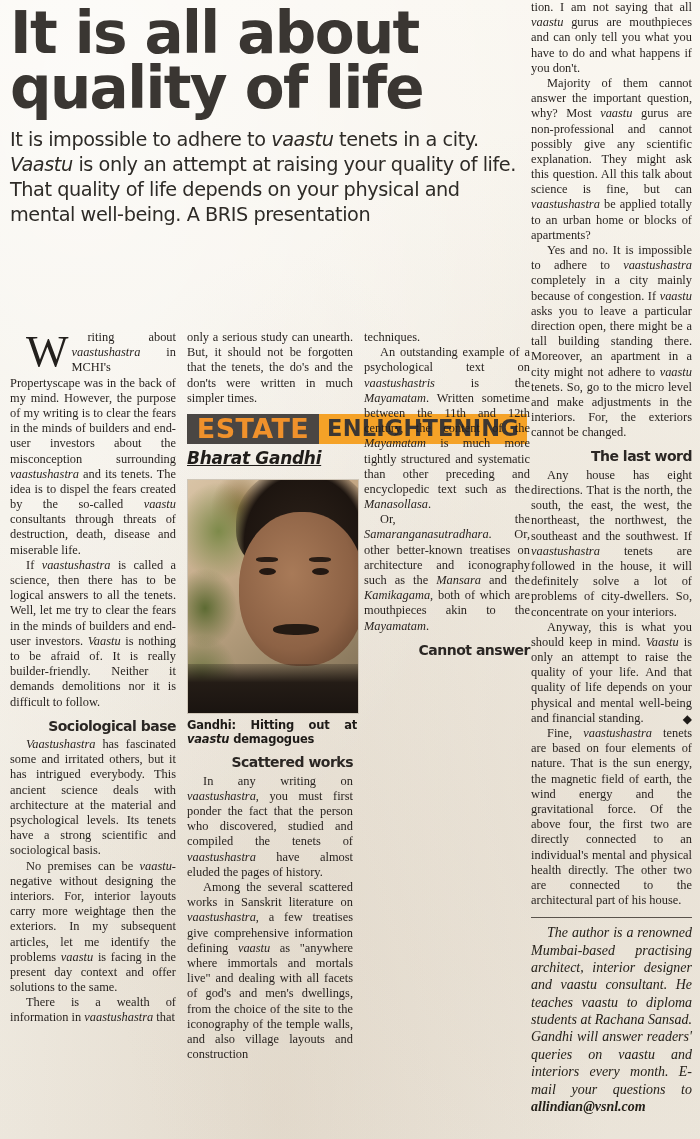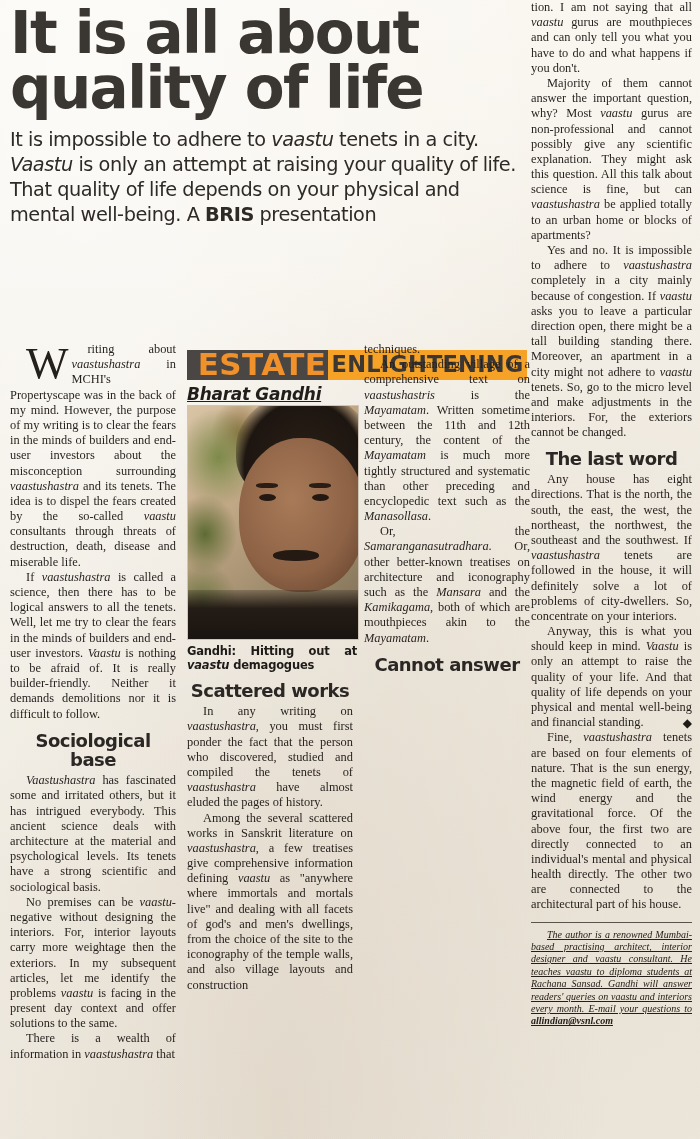--- a/index.html
+++ b/index.html
@@ -50,32 +50,32 @@
   }
   .standfirst {
     font-family: "DejaVu Sans", sans-serif;
     font-size: 19.3px;
     line-height: 1.30;
     letter-spacing: -0.45px;
     color: #2e2b27;
     margin: 12px 0 0 0;
   }
   .standfirst i { font-style: italic; }
-  .standfirst b { font-weight: bold; }
+  .standfirst b { font-weight: normal; }
 
   
   .cols {
     position: absolute;
     left: 10px;
     top: 330px;
     width: 682px;
   }
   .col {
     position: absolute;
-    top: 12px;
+    top: 0;
     font-size: 12.4px;
     line-height: 1.225;
     color: #241f1c;
     text-align: justify;
     -moz-hyphens: none;
   }
   .c1 { left: 0px;   width: 166px; }
   .c2 { left = 0; }
   .c2 { left: 177px; width: 166px; }
   .c3 { left: 354px; width: 166px; }
@@ -96,26 +96,26 @@
     line-height: 0.80;
     font-weight: normal;
     padding: 3px 3px 0 0;
     color: #23201d;
   }
   .dropcap { text-indent: 0; }
 
   .subhead {
     font-family: "DejaVu Sans", sans-serif;
     font-weight: bold;
-    font-size: 18px;
+    font-size: 14px;
     letter-spacing: -0.5px;
     color: #2b2724;
     margin: 9px 0 3px 0;
     line-height: 1.1;
-    text-align: center;
+    text-align: right;
   }
 
   
   .banner-wrap {
     margin: 8px 0 0 0;
     width: 340px;
   }
   .banner {
     display: flex;
     height: 30px;
@@ -124,23 +124,22 @@
   }
   .banner-left {
     background: #4a4643;
     color: #f0912b;
     flex: 0 0 132px;
     display: flex;
     align-items: center;
     justify-content: center;
     font-family: "DejaVu Sans", sans-serif;
     font-weight: bold;
-    font-size: 31px;
+    font-size: 27px;
     letter-spacing: 0.4px;
-    padding-left: 9px;
   }
   .banner-right {
     background: #f5a227;
     color: #3c3733;
     flex: 1 1 auto;
     display: flex;
     align-items: center;
     justify-content: center;
     font-family: "DejaVu Sans", sans-serif;
     font-weight: bold;
@@ -154,21 +153,21 @@
     font-style: italic;
     font-size: 17px;
     color: #201d1a;
     text-decoration: underline;
     margin: 4px 0 0 0;
     letter-spacing: -0.3px;
   }
 
   
   .photo-block {
-    margin-top: 0;
+    margin-top: 10px;
     width: 170px;
   }
   .photo {
     position: relative;
     width: 170px;
     height: 233px;
     overflow: hidden;
     background: #6a5a4a;
     border: 1px solid #cfc6b8;
   }
@@ -242,27 +241,26 @@
     letter-spacing: -0.2px;
   }
   .caption i { font-style: italic; }
 
   
   .bio-rule {
     border-top: 1px solid #5a534c;
     margin: 9px 0 6px 0;
   }
   .bio {
-    font-size: 10px;
+    font-size: 14px;
     line-height: 1.24;
     font-style: italic;
     color: #242019;
     text-align: justify;
     text-indent: 16px;
-    text-decoration: underline;
   }
   .bio b { font-style: italic; font-weight: bold; }
   .endmark {
     display: inline-block;
     float: right;
     font-size: 12px;
     color: #1d1a17;
     line-height: 1;
     margin-top: 2px;
   }
@@ -288,20 +286,21 @@
       <div class="col c1">
         <p class="dropcap"><span>W</span><span>riting about </span><i>vaastushastra</i><span> in MCHI's Propertyscape was in the back of my mind. However, the purpose of my writing is to clear the fears in the minds of builders and end-user investors about the misconception surrounding </span><i>vaastushastra</i><span> and its tenets. The idea is to dispel the fears created by the so-called </span><i>vaastu</i><span> consultants through threats of destruction, death, disease and miserable life.</span></p>
         <p><span>If </span><i>vaastushastra</i><span> is called a science, then there has to be logical answers to all the tenets. Well, let me try to clear the fears in the minds of builders and end-user investors. </span><i>Vaastu</i><span> is nothing to be afraid of. It is really builder-friendly. Neither it demands demolitions nor it is difficult to follow.</span></p>
         <h2 class="subhead">Sociological base</h2>
         <p><i>Vaastushastra</i><span> has fascinated some and irritated others, but it has intrigued everybody. This ancient science deals with architecture at the material and psychological levels. Its tenets have a strong scientific and sociological basis.</span></p>
         <p><span>No premises can be </span><i>vaastu</i><span>-negative without designing the interiors. For, interior layouts carry more weightage then the exteriors. In my subsequent articles, let me identify the problems </span><i>vaastu</i><span> is facing in the present day context and offer solutions to the same.</span></p>
         <p><span>There is a wealth of information in </span><i>vaastushastra</i><span> that</span></p>
       </div>
 
       <div class="col c2">
+        <p class="noind">only a serious study can unearth. But, it should not be forgotten that the tenets, the do's and the don'ts were written in much simpler times.</p>
 
         <div class="banner-wrap">
           <div class="banner">
             <div class="banner-left">ESTATE</div>
             <div class="banner-right">ENLIGHTENING</div>
           </div>
           <div class="byline">Bharat Gandhi</div>
         </div>
 
         <div class="photo-block">
@@ -319,21 +318,21 @@
           <div class="caption"><span>Gandhi: Hitting out at </span><i>vaastu</i><span> demagogues</span></div>
         </div>
 
         <h2 class="subhead">Scattered works</h2>
         <p><span>In any writing on </span><i>vaastushastra</i><span>, you must first ponder the fact that the person who discovered, studied and compiled the tenets of </span><i>vaastushastra</i><span> have almost eluded the pages of history.</span></p>
         <p><span>Among the several scattered works in Sanskrit literature on </span><i>vaastushastra</i><span>, a few treatises give comprehensive information defining </span><i>vaastu</i><span> as "anywhere where immortals and mortals live" and dealing with all facets of god's and men's dwellings, from the choice of the site to the iconography of the temple walls, and also village layouts and construction</span></p>
       </div>
 
       <div class="col c3">
         <p class="noind">techniques.</p>
-        <p><span>An outstanding village of a comprehensive text on </span><i>vaastushastris</i><span> is the </span><i>Mayamatam</i><span>. Written sometime between the 11th and 12th century, the content of the </span><i>Mayamatam</i><span> is much more tightly structured and systematic than other preceding and encyclopedic text such as the </span><i>Manasollasa</i><span>.</span></p>
+        <p><span>An outstanding example of a psychological text on </span><i>vaastushastris</i><span> is the </span><i>Mayamatam</i><span>. Written sometime between the 11th and 12th century, the content of the </span><i>Mayamatam</i><span> is much more tightly structured and systematic than other preceding and encyclopedic text such as the </span><i>Manasollasa</i><span>.</span></p>
         <p><span>Or, the </span><i>Samaranganasutradhara</i><span>. Or, other better-known treatises on architecture and iconography such as the </span><i>Mansara</i><span> and the </span><i>Kamikagama</i><span>, both of which are mouthpieces akin to the </span><i>Mayamatam</i><span>.</span></p>
         <h2 class="subhead">Cannot answer</h2>
       </div>
 
       <div class="col c4">
         <p class="noind"><span>tion. I am not saying that all </span><i>vaastu</i><span> gurus are mouthpieces and can only tell you what you have to do and what happens if you don't.</span></p>
         <p><span>Majority of them cannot answer the important question, why? Most </span><i>vaastu</i><span> gurus are non-professional and cannot possibly give any scientific explanation. They might ask this question. All this talk about science is fine, but can </span><i>vaastushastra</i><span> be applied totally to an urban home or blocks of apartments?</span></p>
         <p><span>Yes and no. It is impossible to adhere to </span><i>vaastushastra</i><span> completely in a city mainly because of congestion. If </span><i>vaastu</i><span> asks you to leave a particular direction open, there might be a tall building standing there. Moreover, an apartment in a city might not adhere to </span><i>vaastu</i><span> tenets. So, go to the micro level and make adjustments in the interiors. For, the exteriors cannot be changed.</span></p>
         <h2 class="subhead">The last word</h2>
         <p><span>Any house has eight directions. That is the north, the south, the east, the west, the northeast, the northwest, the southeast and the southwest. If </span><i>vaastushastra</i><span> tenets are followed in the house, it will definitely solve a lot of problems of city-dwellers. So, concentrate on your interiors.</span></p>

